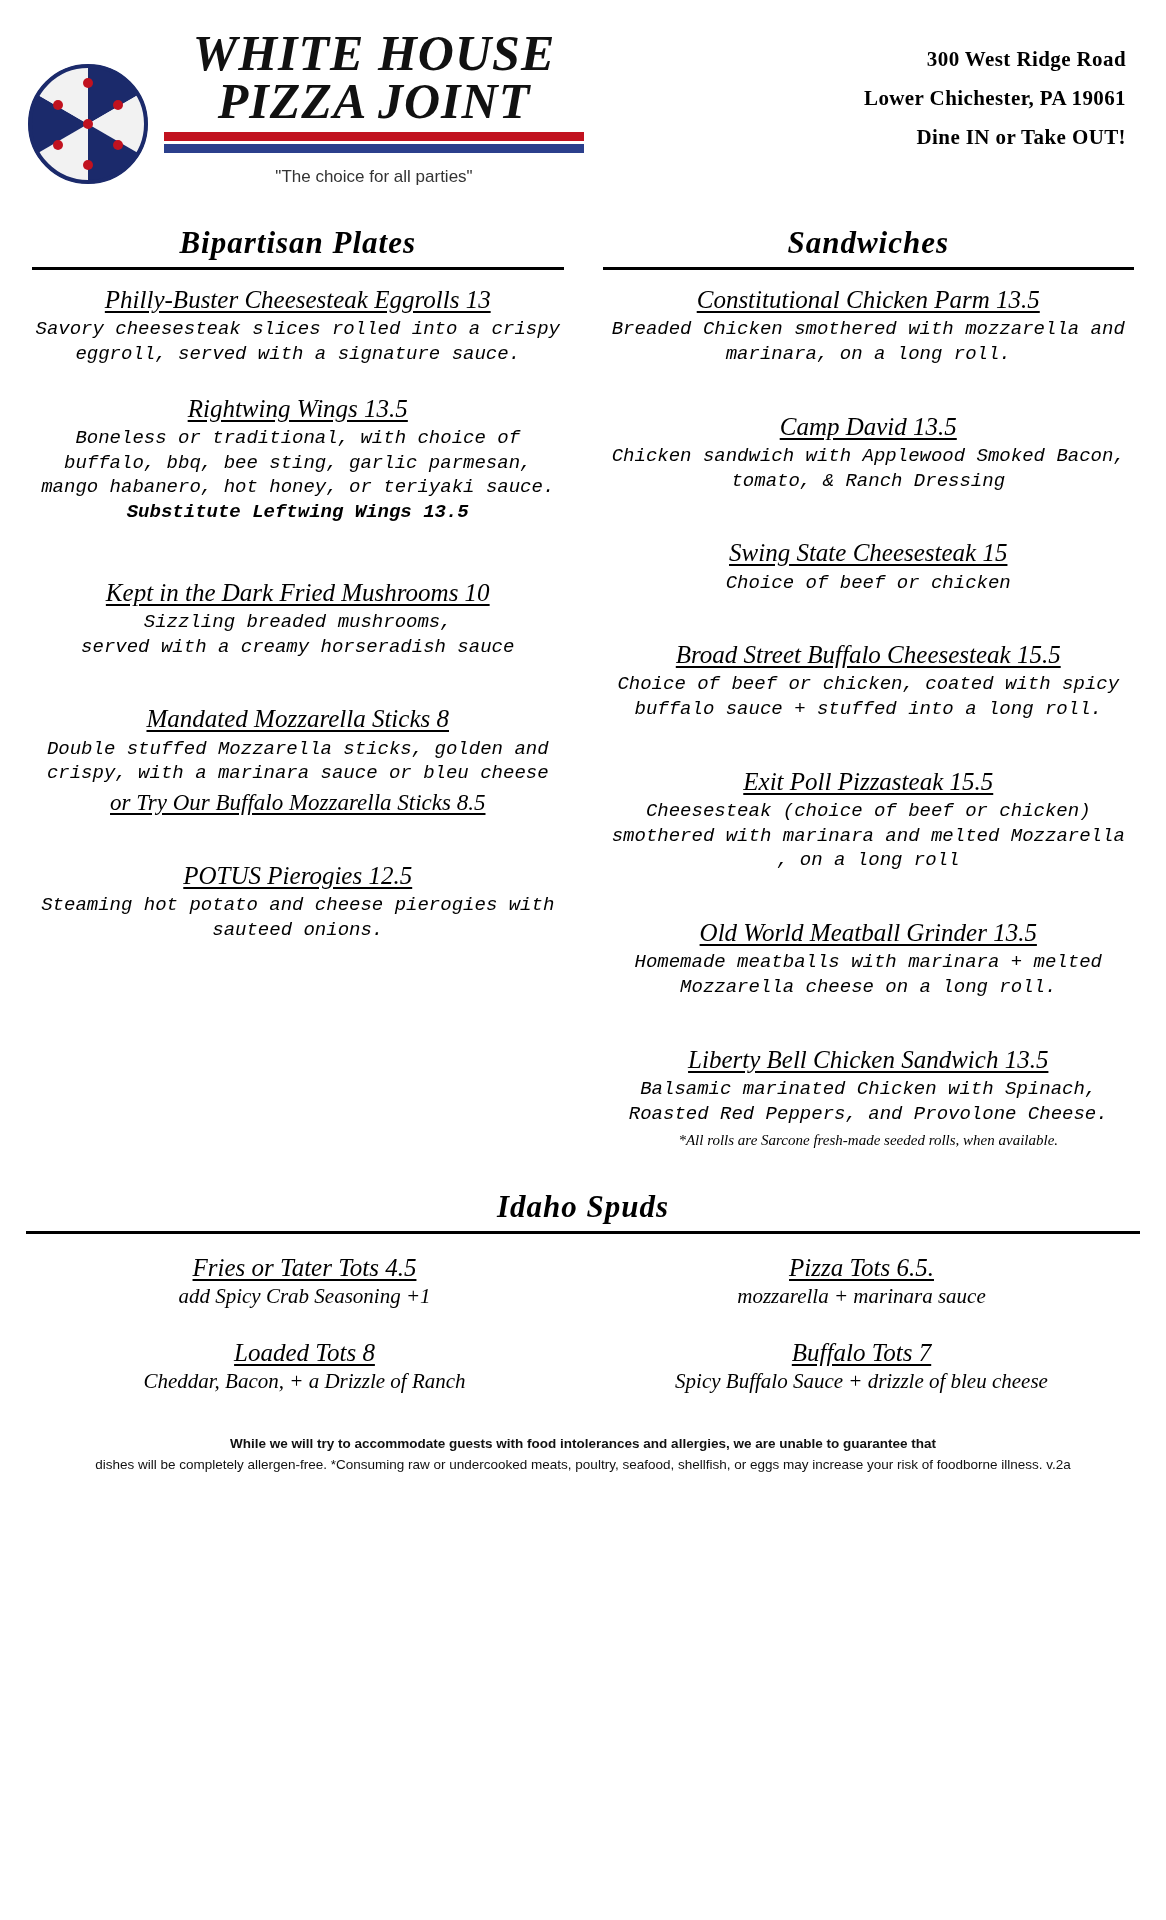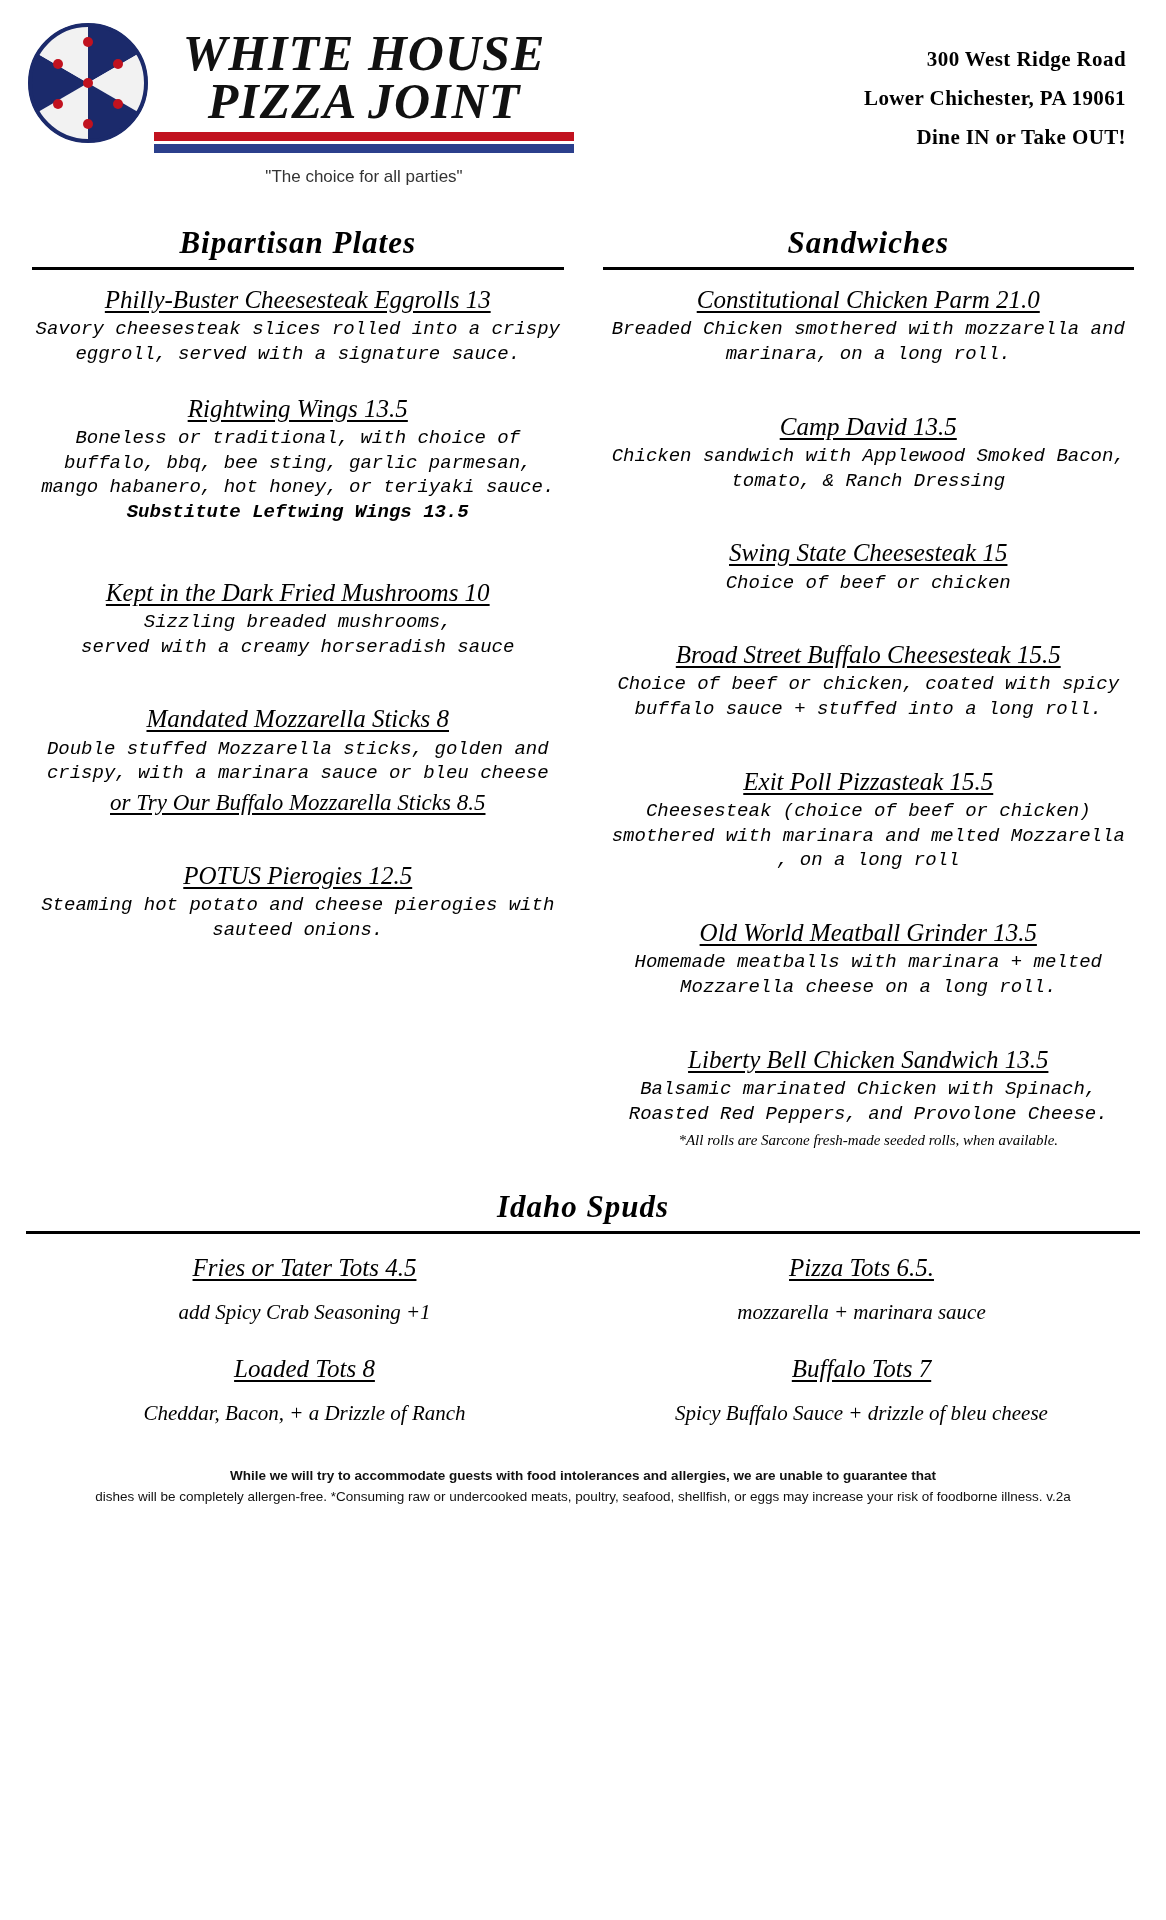--- a/index.html
+++ b/index.html
@@ -25,21 +25,22 @@
   
   .header {
     display: flex;
     align-items: flex-start;
     justify-content: space-between;
     padding: 14px 32px 0 22px;
     box-sizing: border-box;
   }
   .brand {
     display: flex;
-    align-items: flex-start;
+    align-items: flex-end;
+    gap: 10px;
   }
   .logo {
     width: 132px;
     height: 126px;
     position: relative;
     flex: none;
     margin-top: 6px;
   }
   .logo svg { display: block; }
   .brand-text {
@@ -191,21 +192,21 @@
     font-style: italic;
     font-size: 25px;
     text-decoration: underline;
     text-underline-offset: 3px;
     display: inline-block;
   }
   .spud-desc {
     font-family: "Liberation Serif", serif;
     font-style: italic;
     font-size: 21px;
-    margin-top: 18px;
+    margin-top: 2px;
   }
 
   
   .footer {
     margin-top: 10px;
     padding: 0 40px 14px 40px;
     text-align: center;
     font-family: "Liberation Sans", sans-serif;
     font-size: 13.5px;
     font-weight: bold;
@@ -294,21 +295,21 @@
         <div class="item-name">POTUS Pierogies 12.5</div>
         <div class="item-desc">Steaming hot potato and cheese pierogies with sauteed onions.</div>
       </div>
     </div>
 
     <div class="col">
       <div class="section-title">Sandwiches</div>
       <div class="section-rule"></div>
 
       <div class="item gap-lg">
-        <div class="item-name">Constitutional Chicken Parm 21.0</div>
+        <div class="item-name">Constitutional Chicken Parm 13.5</div>
         <div class="item-desc">Breaded Chicken smothered with mozzarella and marinara, on a long roll.</div>
       </div>
 
       <div class="item gap-lg">
         <div class="item-name">Camp David 13.5</div>
         <div class="item-desc">Chicken sandwich with Applewood Smoked Bacon, tomato, &amp; Ranch Dressing</div>
       </div>
 
       <div class="item gap-lg">
         <div class="item-name">Swing State Cheesesteak 15</div>

